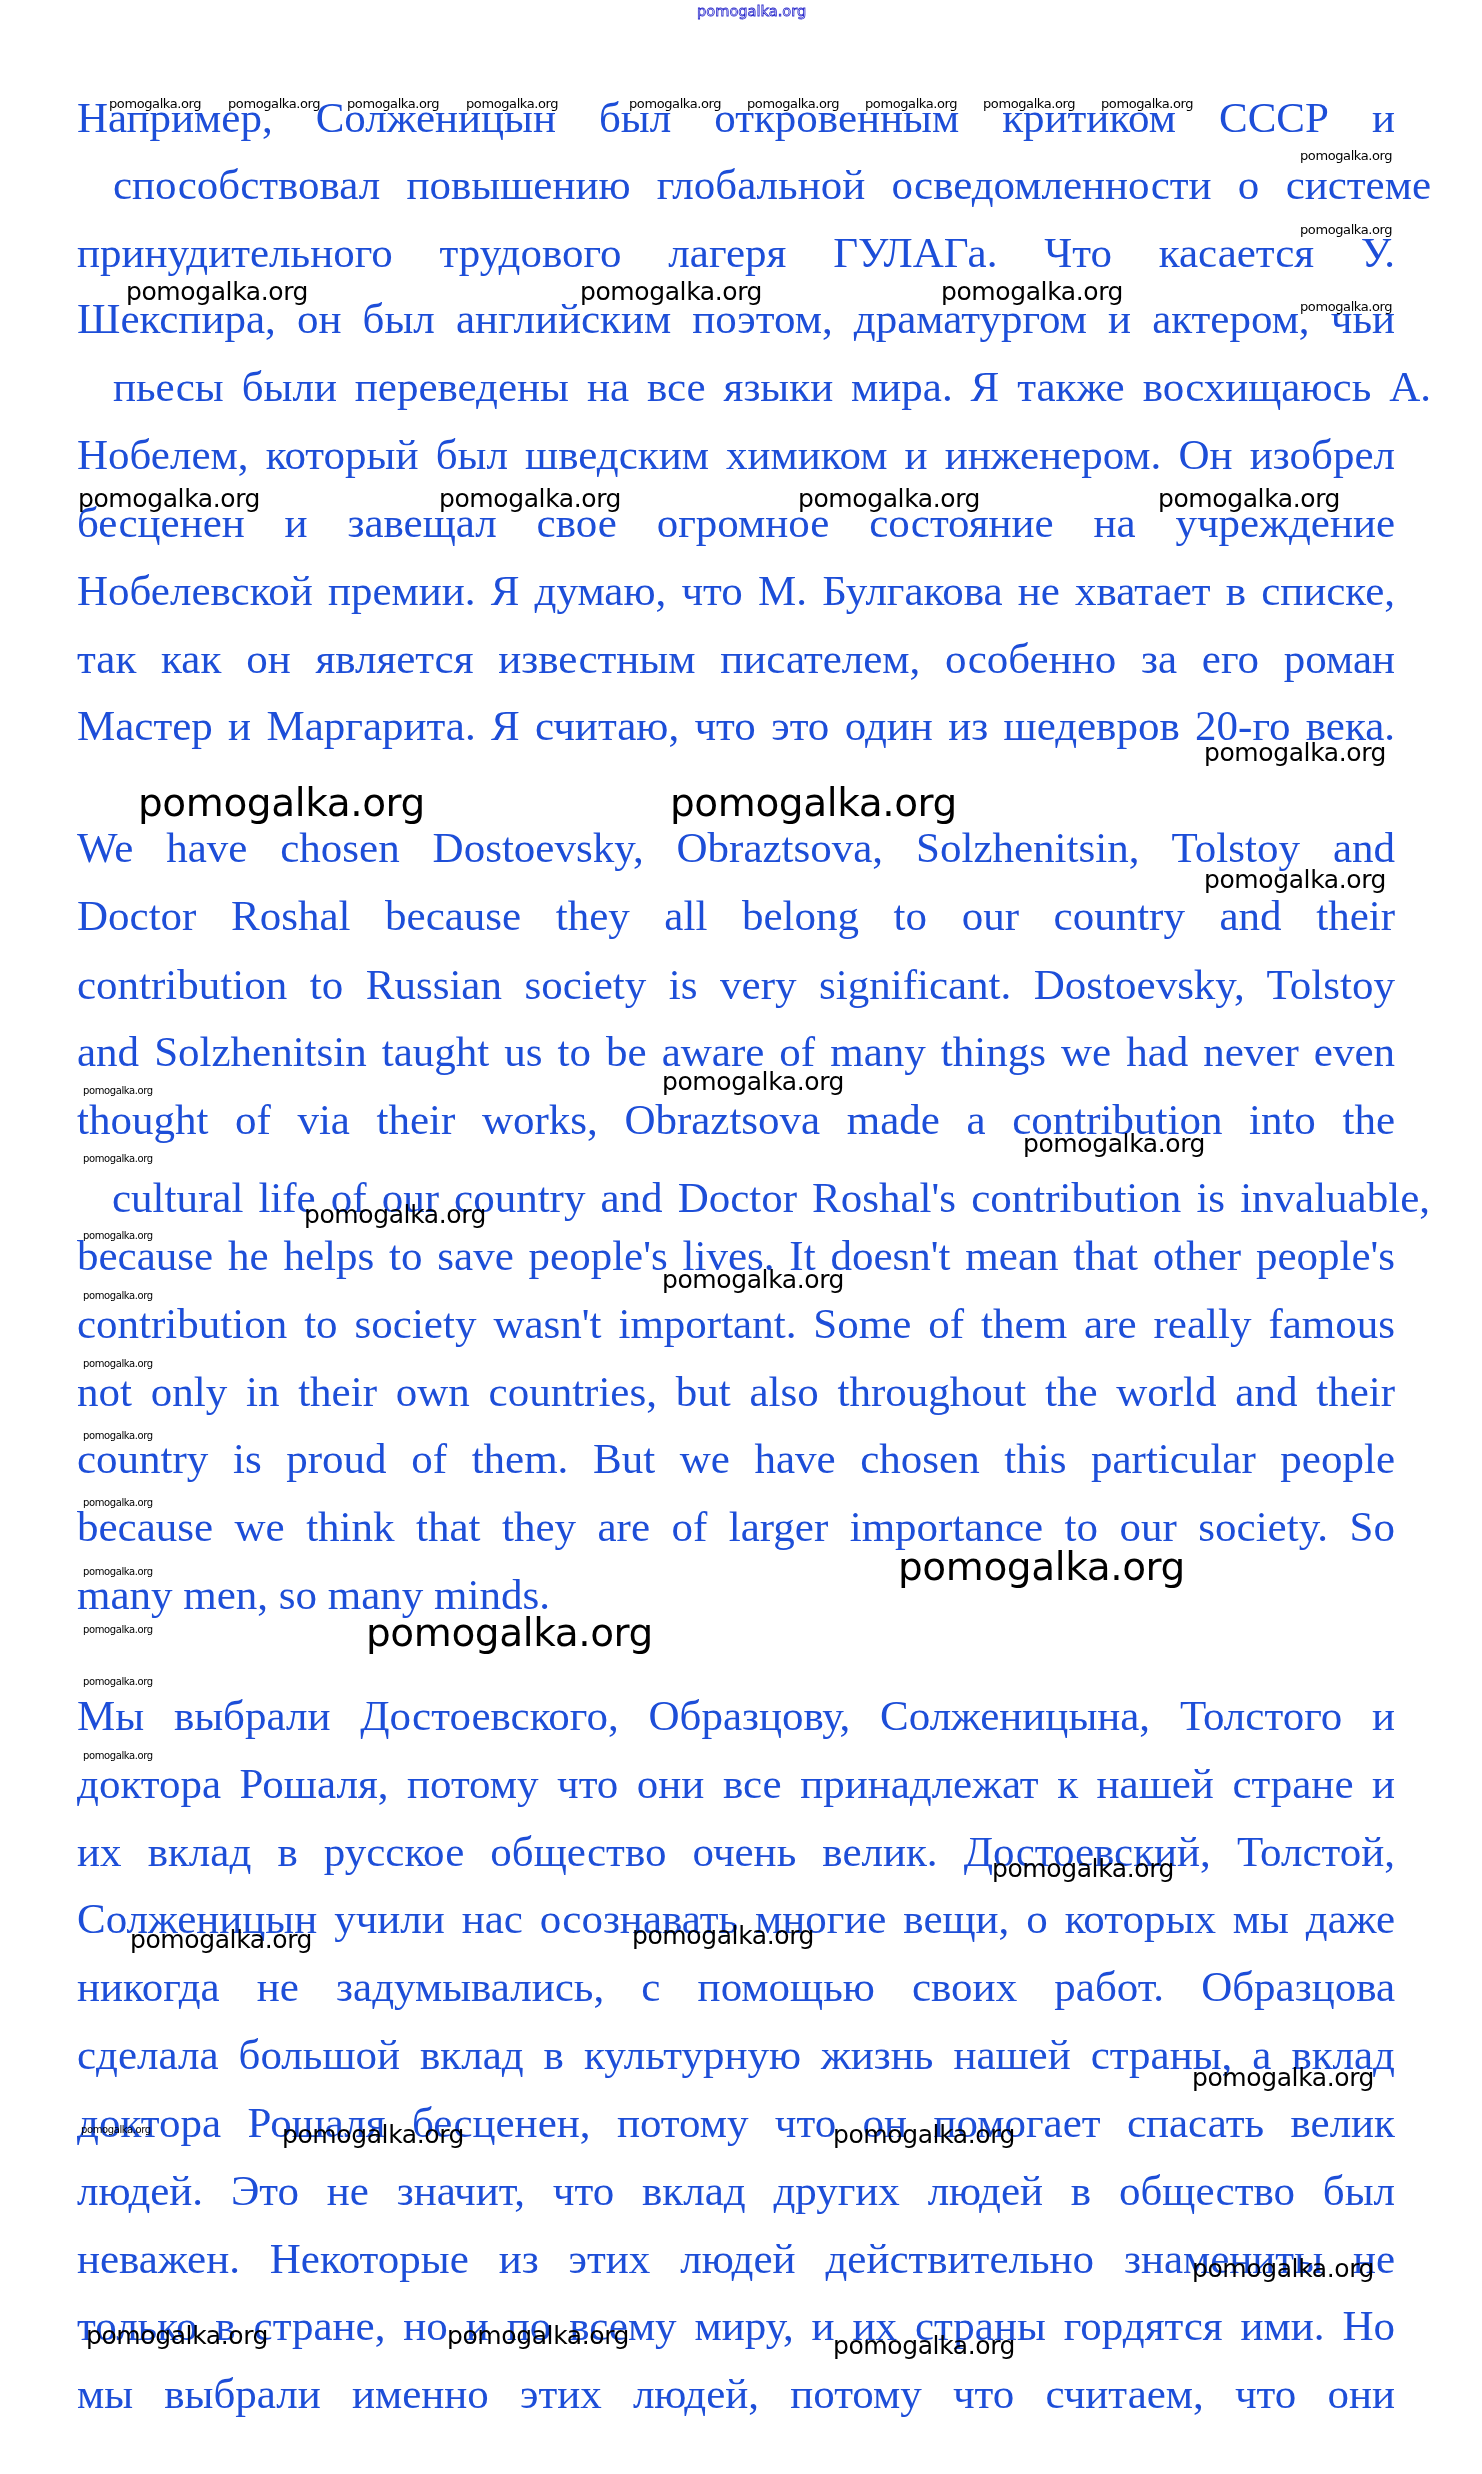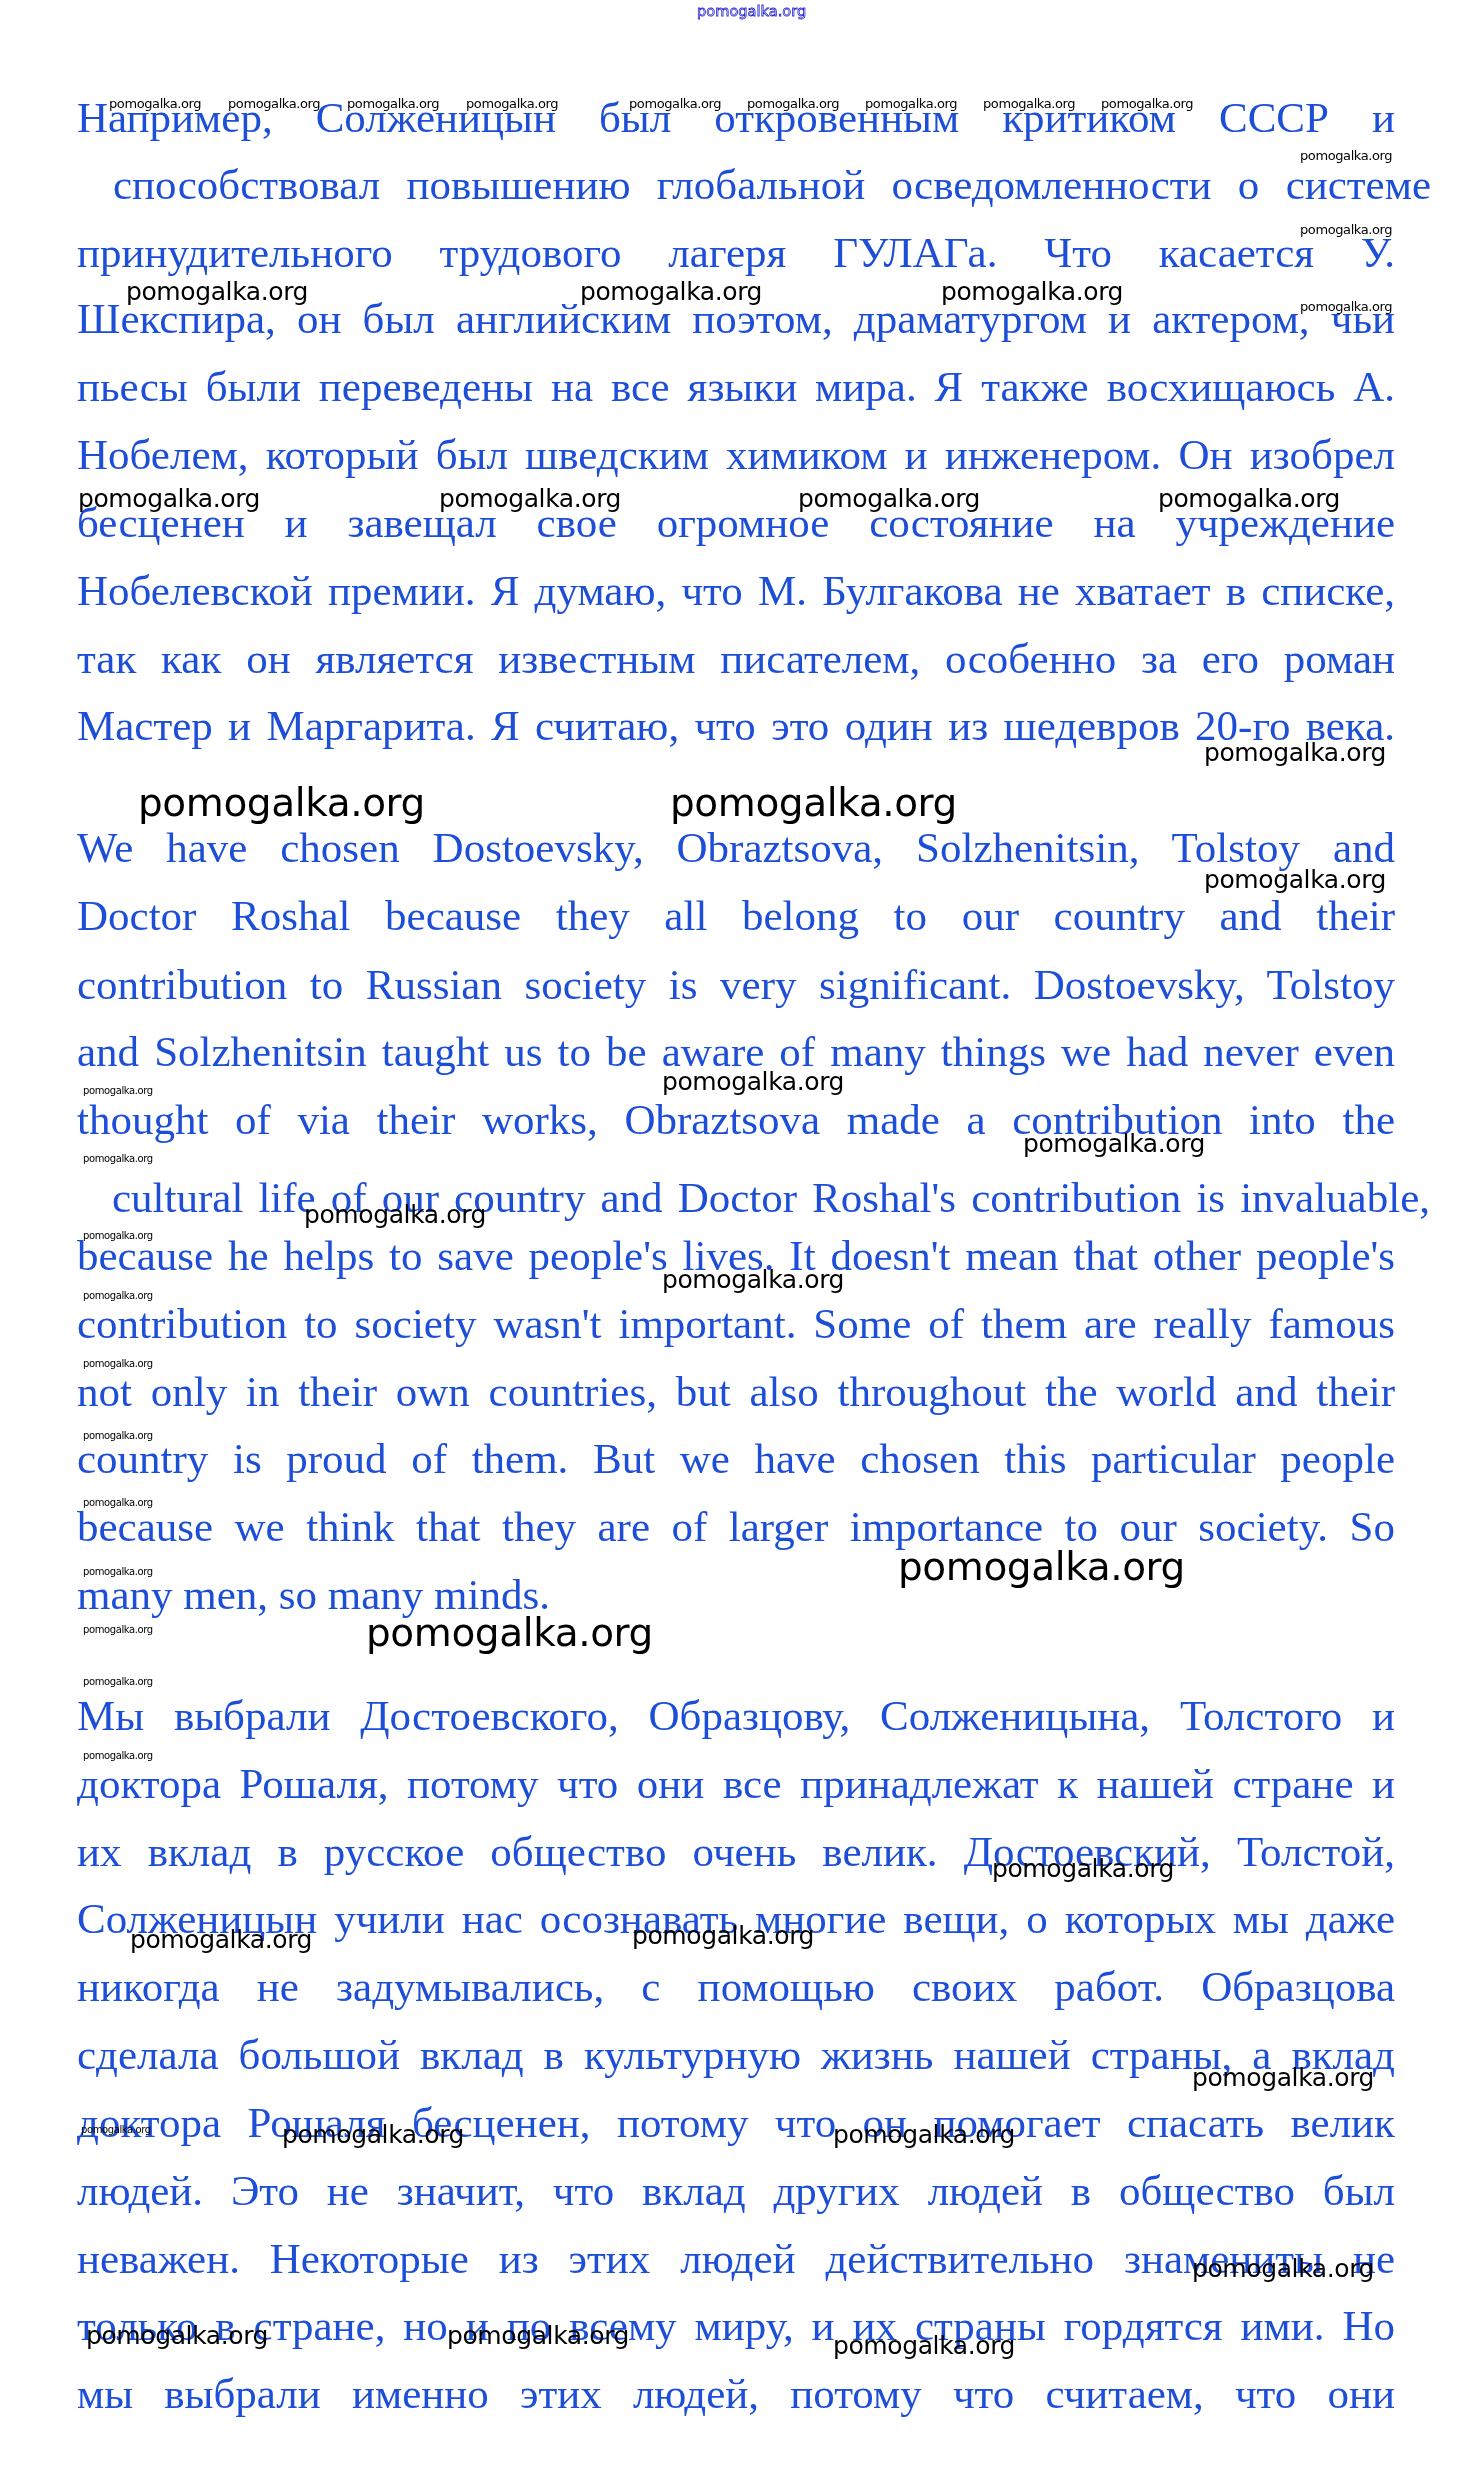--- a/index.html
+++ b/index.html
@@ -41,21 +41,21 @@
 
 <div class="page">
 
   <div class="wm header" style="left:697px; top:1.5px;">pomogalka.org</div>
 
   <div>
     <div class="line" style="top: 96px; white-space: normal; height: 46px; overflow: visible;">Например, Солженицын был откровенным критиком СССР и</div>
     <div class="line" style="top: 163px; white-space: normal; height: 46px; overflow: visible; margin-left: 36px;">способствовал повышению глобальной осведомленности о системе</div>
     <div class="line" style="top: 231px; white-space: normal; height: 46px; overflow: visible;">принудительного трудового лагеря ГУЛАГа. Что касается У.</div>
     <div class="line" style="top: 297px; white-space: normal; height: 46px; overflow: visible;">Шекспира, он был английским поэтом, драматургом и актером, чьи</div>
-    <div class="line" style="top: 365px; white-space: normal; height: 46px; overflow: visible;">пьесы были переведены на все языки мира. Я также восхищаюсь А.</div>
+    <div class="line" style="top: 365px; white-space: normal; height: 46px; overflow: visible; margin-left: 36px;">пьесы были переведены на все языки мира. Я также восхищаюсь А.</div>
     <div class="line" style="top: 433px; white-space: normal; height: 46px; overflow: visible;">Нобелем, который был шведским химиком и инженером. Он изобрел</div>
     <div class="line" style="top: 501px; white-space: normal; height: 46px; overflow: visible;">бесценен и завещал свое огромное состояние на учреждение</div>
     <div class="line" style="top: 569px; white-space: normal; height: 46px; overflow: visible;">Нобелевской премии. Я думаю, что М. Булгакова не хватает в списке,</div>
     <div class="line" style="top: 637px; white-space: normal; height: 46px; overflow: visible;">так как он является известным писателем, особенно за его роман</div>
     <div class="line" style="top: 704px; white-space: normal; height: 46px; overflow: visible;">Мастер и Маргарита. Я считаю, что это один из шедевров 20-го века.</div>
   </div>
 
   <div>
     <div class="line" style="top: 826px; white-space: normal; height: 46px; overflow: visible;">We have chosen Dostoevsky, Obraztsova, Solzhenitsin, Tolstoy and</div>
     <div class="line" style="top: 894px; white-space: normal; height: 46px; overflow: visible;">Doctor Roshal because they all belong to our country and their</div>

